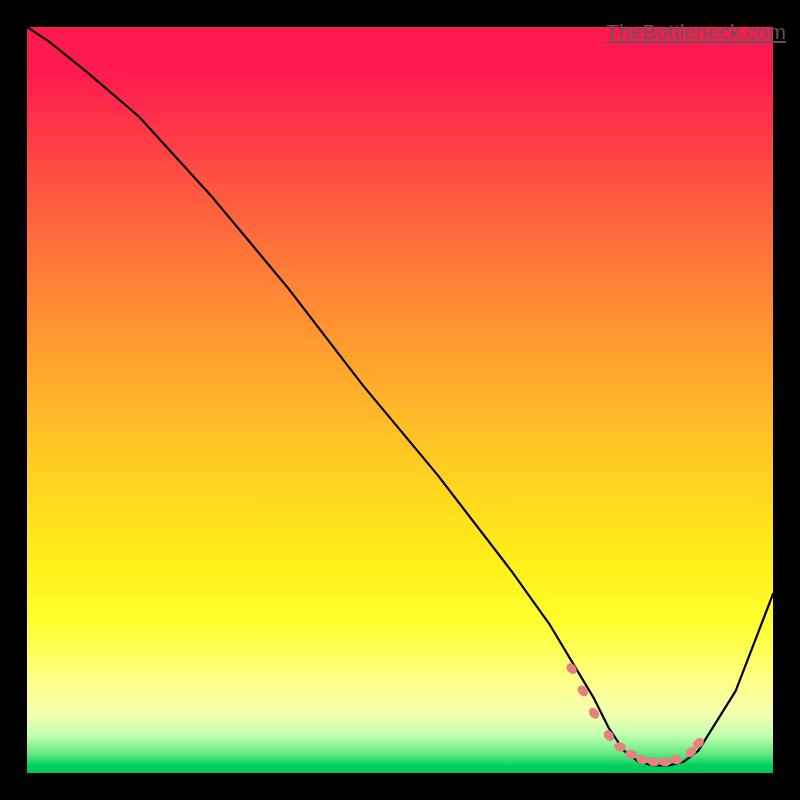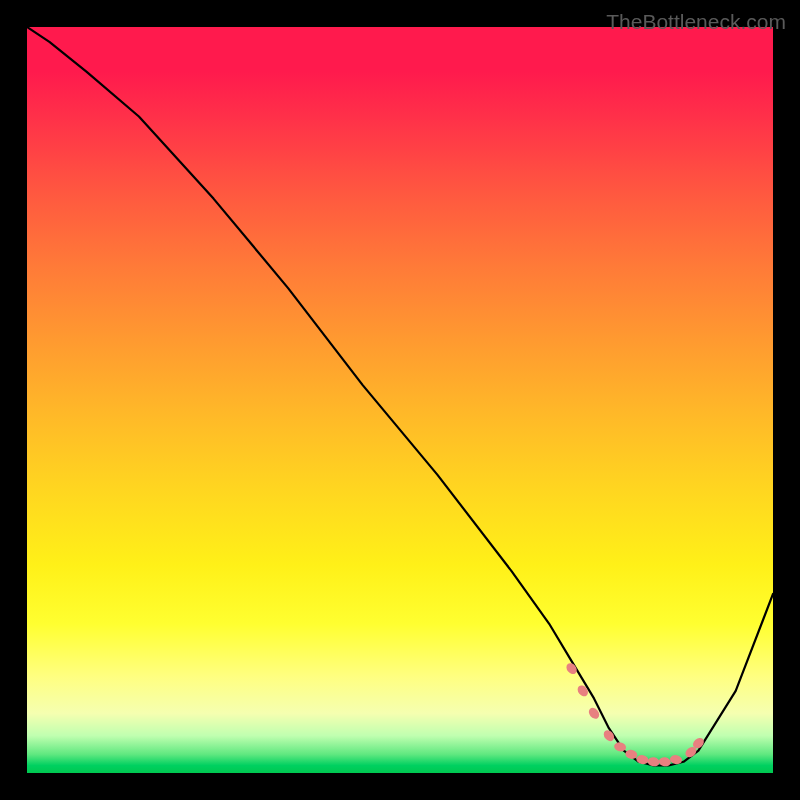--- a/index.html
+++ b/index.html
@@ -5,26 +5,27 @@
   * { margin: 0; padding: 0; box-sizing: border-box; }
   body {
     width: 800px;
     height: 800px;
     background: #000;
     position: relative;
     font-family: Arial, sans-serif;
   }
   .watermark {
     position: absolute;
-    top: 10px;
+    top: 20px;
     right: 14px;
     color: #5a5a5a;
     font-size: 21px;
     font-weight: 500;
     z-index: 10;
+    text-decoration: underline;
   }
   .plot-area {
     position: absolute;
     left: 27px;
     top: 27px;
     width: 746px;
     height: 746px;
     overflow: hidden;
   }
   .gradient-bg {

